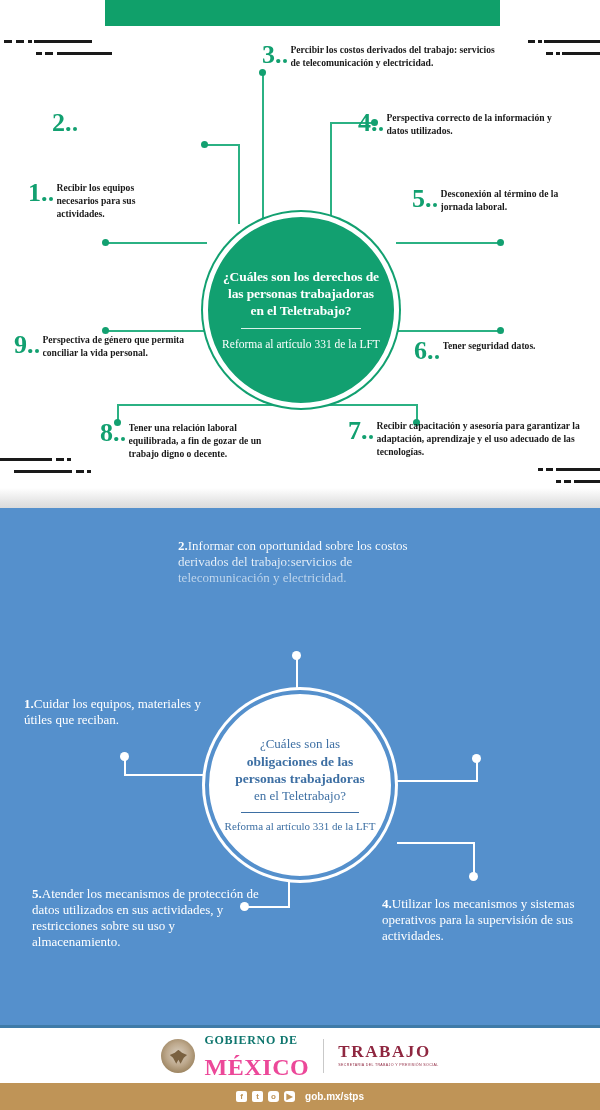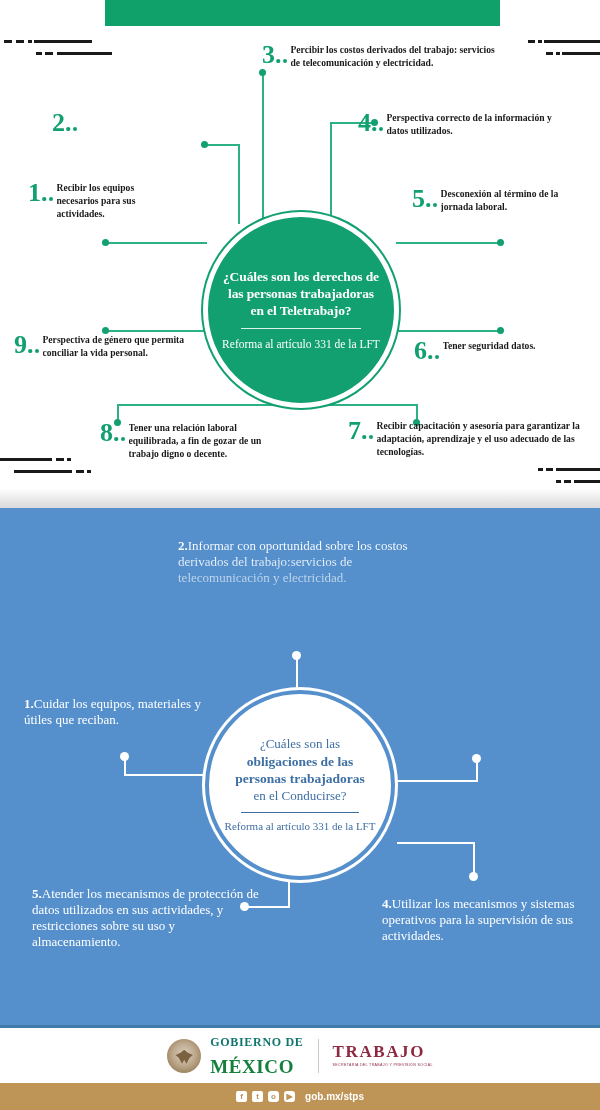--- a/index.html
+++ b/index.html
@@ -196,21 +196,21 @@
     width: 18px; height: 14px;
     background: #7a6140;
     clip-path: polygon(50% 0%, 70% 22%, 98% 38%, 80% 58%, 62% 100%, 50% 72%, 38% 100%, 20% 58%, 2% 38%, 30% 22%);
   }
   .gob-text { line-height: 1; }
   .gob-l1 {
     font-size: 12px; font-weight: bold; color: #0f766e;
     letter-spacing: 0.7px; font-family: "Liberation Serif", serif;
   }
   .gob-l2 {
-    font-size: 19px; font-weight: bold; color: #15803d;
+    font-size: 24px; font-weight: bold; color: #ec4899;
     letter-spacing: 0.6px; margin-top: 9px;
     font-family: "Liberation Serif", serif;
   }
   .logo-rule { width: 1px; height: 34px; background: #c9c9c9; margin: 0 5px; flex: none; }
   .trab-text { line-height: 1; }
   .trab-l1 {
     font-size: 17px; font-weight: bold; color: #8f2740;
     letter-spacing: 1.6px; font-family: "Liberation Serif", serif;
   }
   .trab-l2 {
@@ -409,21 +409,21 @@
     </div>
 
     <div class="b-item" style="left:32px; top:378px; width:228px;">
       <div class="btxt"><span class="bnum">5.</span><span>Atender los mecanismos de protección de datos utilizados en sus actividades, y restricciones sobre su uso y almacenamiento.</span></div>
     </div>
   </div>
 
   <div class="circle-blue">
     <div class="cb-l1">¿Cuáles son las</div>
     <div class="cb-l2">obligaciones de las personas trabajadoras</div>
-    <div class="cb-l3">en el Conducirse?</div>
+    <div class="cb-l3">en el Teletrabajo?</div>
     <div class="cb-rule"></div>
     <div class="cb-sub">Reforma al artículo 331 de la LFT</div>
   </div>
 
   <div class="blue-divider"></div>
 
   <div class="footer-white"></div>
 
   <div class="logo-wrap">
     <div class="eagle"></div>

